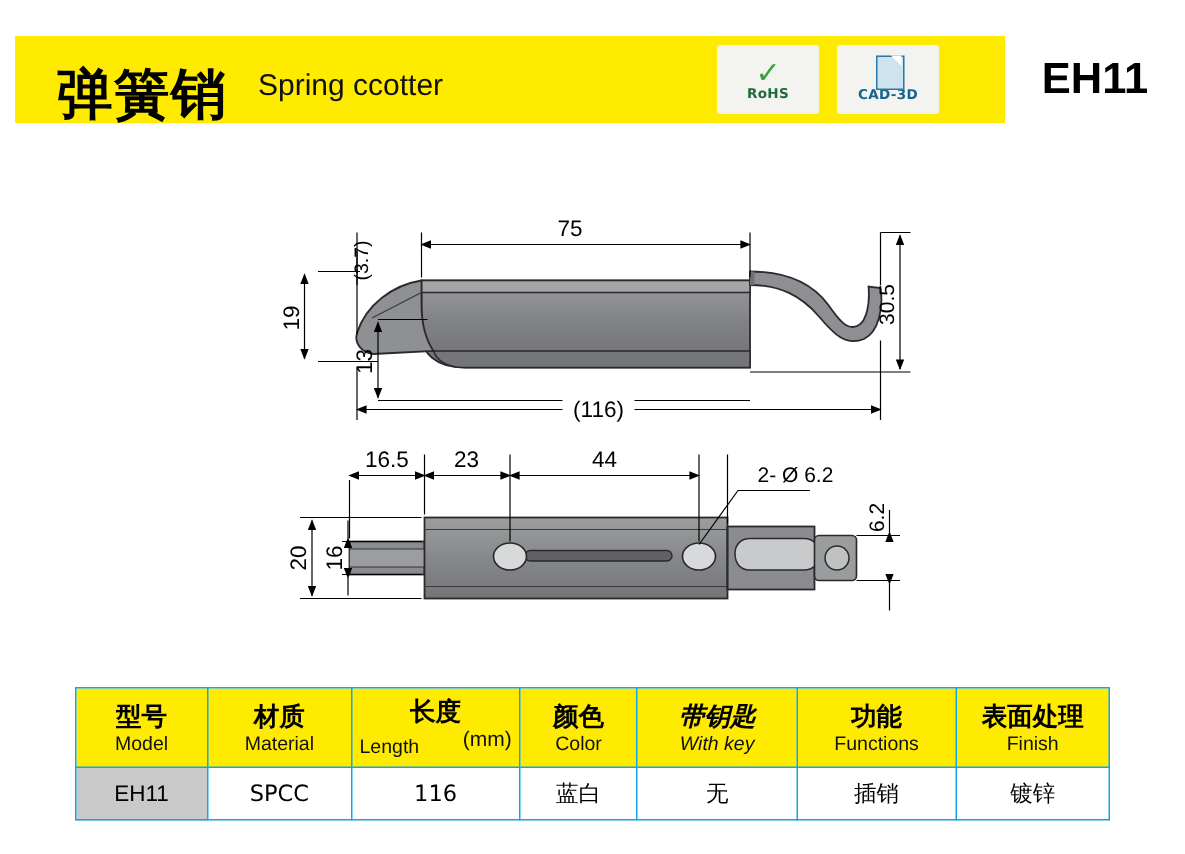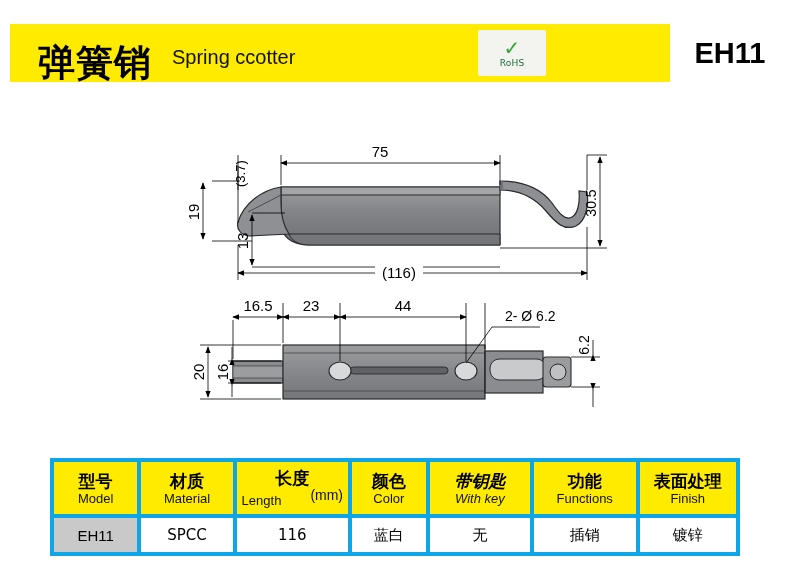--- a/index.html
+++ b/index.html
@@ -57,21 +57,21 @@
     background: #f3f3ef;
     border-radius: 2px;
     display: flex;
     flex-direction: column;
     align-items: center;
     justify-content: center;
     gap: 1px;
   }
   .badge-label {
     font-size: 9px;
-    font-weight: normal;
+    font-weight: bold;
     color: #1f6b3a;
     letter-spacing: 0.2px;
   }
   .badge-label.cad {
     color: #17638f;
   }
   .check-mark {
     font-size: 20px;
     line-height: 18px;
     color: #3aa23a;
@@ -119,21 +119,21 @@
 
   
   .spec-table {
     position: absolute;
     left: 50px; top: 458px;
     border-collapse: collapse;
     width: 690px;
     background: #fff;
   }
   .spec-table th, .spec-table td {
-    border: 4px solid #0ea5e9;
+    border: 1px solid #0ea5e9;
     text-align: center;
     font-family: "DejaVu Sans", "Liberation Sans", sans-serif;
   }
   .spec-table thead th {
     background: #ffeb00;
     height: 46px;
     padding: 3px 2px;
     font-weight: normal;
   }
   .th-cn {
@@ -178,20 +178,27 @@
 
 <div class="header">
   <div class="header-accent"></div>
   <div class="title-cn">弹簧销</div>
   <div class="title-en">Spring ccotter</div>
 
   <div class="badges">
     <div class="badge">
       <span class="check-mark">✓</span>
       <span class="badge-label">RoHS</span>
+    </div>
+    <div class="badge">
+      <span class="cad-doc">
+        <span class="page"></span>
+        <span class="corner"></span>
+      </span>
+      <span class="badge-label cad">CAD-3D</span>
     </div>
   </div>
 
   <div class="model-code">EH11</div>
 </div>
 
 <div class="drawing">
   <svg width="790" height="340" viewBox="0 0 790 340" xmlns="http://www.w3.org/2000/svg">
     <defs>
       <marker id="ar" markerWidth="9" markerHeight="7" refX="8" refY="3.5" orient="auto">

